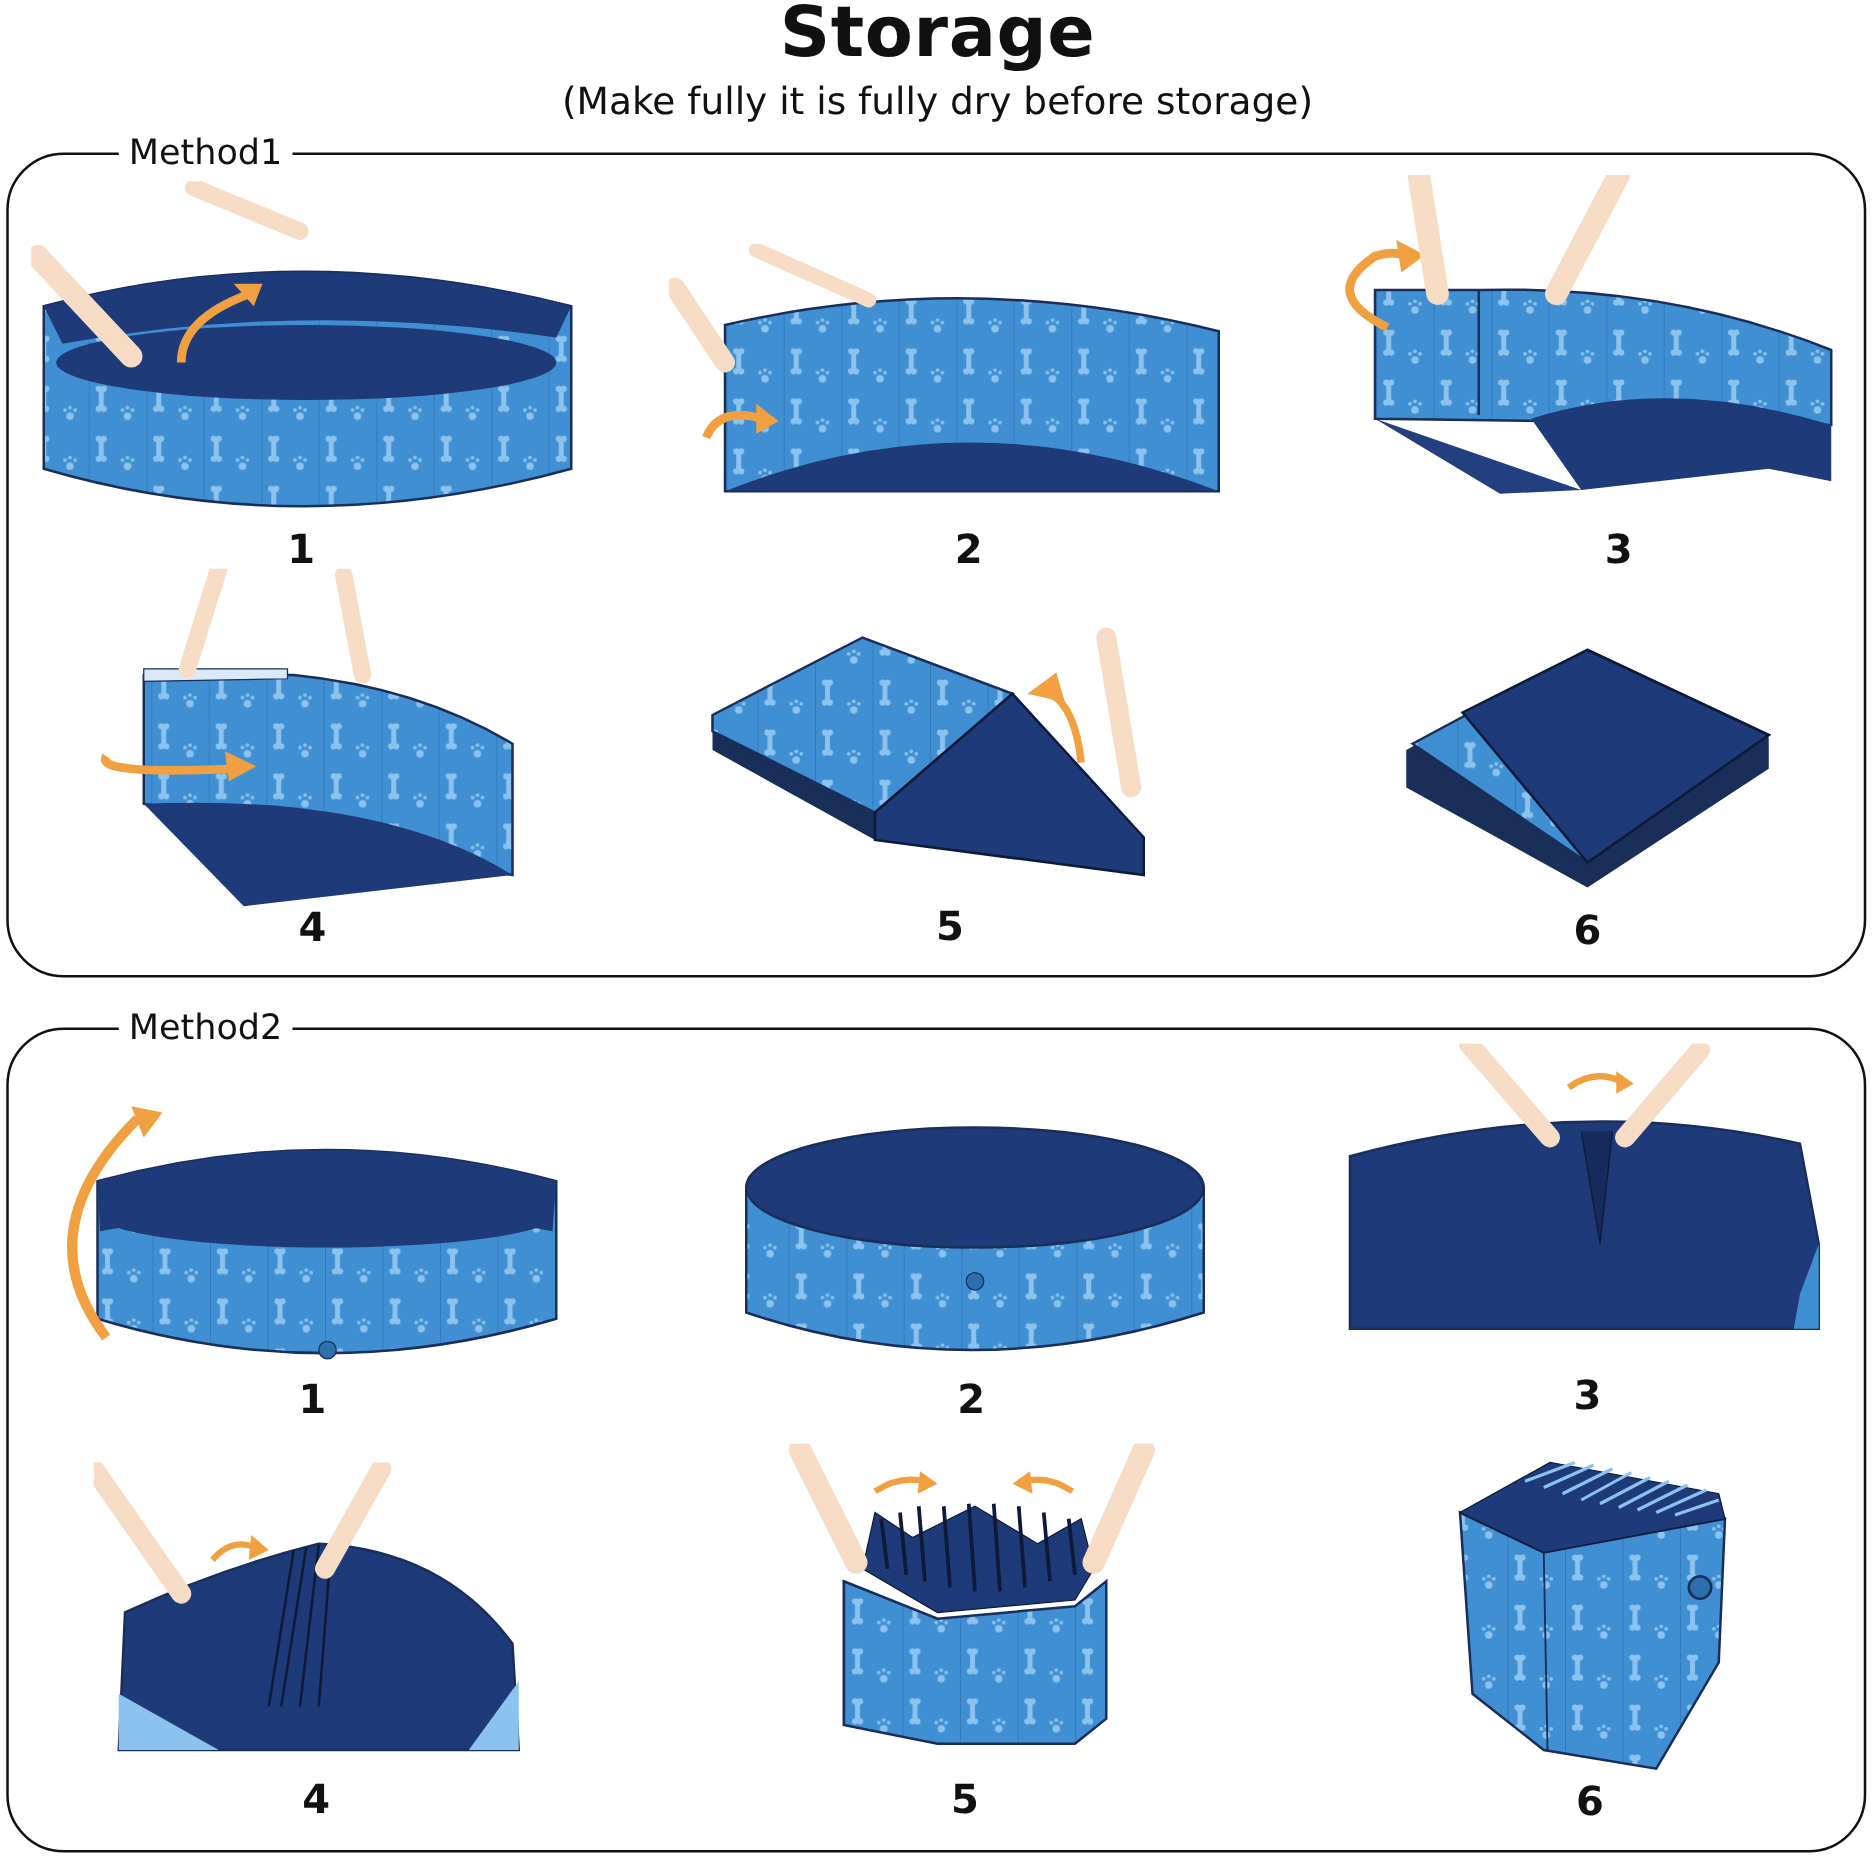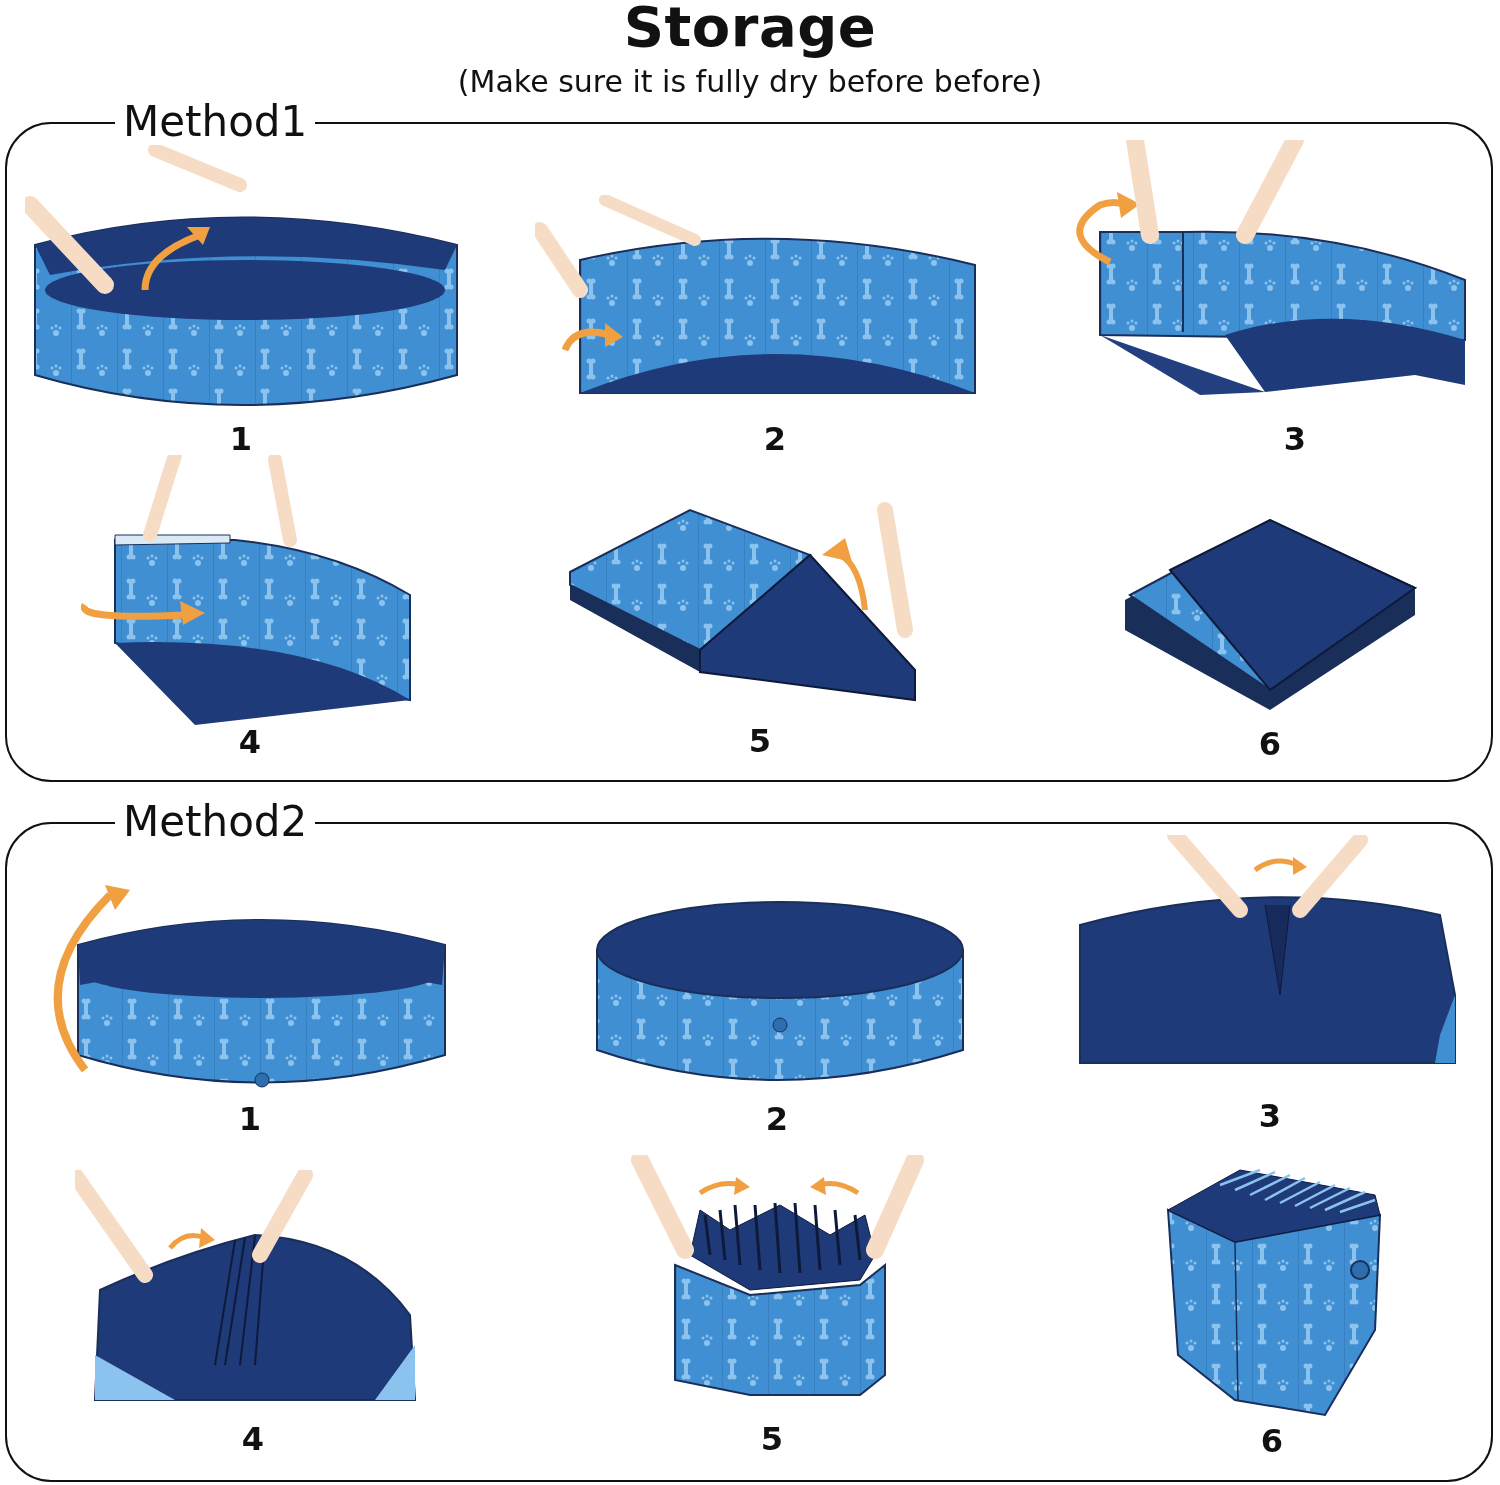--- a/index.html
+++ b/index.html
@@ -2,30 +2,30 @@
 <html><head>
 <meta charset="utf-8">
 <style>
   html,body{margin:0;padding:0;background:#fff;}
   body{width:1500px;height:1485px;position:relative;overflow:hidden;font-family:"DejaVu Sans","Liberation Sans",sans-serif;color:#111;}
   .title{position:absolute;left:0;width:1500px;top:-6px;text-align:center;font-size:56px;font-weight:bold;letter-spacing:0.5px;}
   .subtitle{position:absolute;left:0;width:1500px;top:64px;text-align:center;font-size:30px;}
   .panel{position:absolute;left:5px;width:1488px;border:2.5px solid #111;border-radius:46px;box-sizing:border-box;}
   .panel.m1{top:122px;height:660px;}
   .panel.m2{top:822px;height:660px;}
-  .panel-label{position:absolute;left:108px;top:-28px;background:#fff;padding:0 8px;font-size:42px;line-height:52px;}
+  .panel-label{position:absolute;left:88px;top:-28px;background:#fff;padding:0 8px;font-size:28px;line-height:52px;}
   .step{position:absolute;}
   .step svg{position:absolute;left:0;top:0;}
   .step-num{position:absolute;font-size:32px;font-weight:bold;width:60px;text-align:center;}
 </style>
 </head>
 <body>
 
 <div class="title">Storage</div>
-<div class="subtitle">(Make sure it is fully dry before before)</div>
+<div class="subtitle">(Make fully it is fully dry before storage)</div>
 
 <svg width="0" height="0" style="position:absolute">
   <defs>
     <pattern id="bones" width="46" height="40" patternUnits="userSpaceOnUse">
       <rect width="46" height="40" fill="#3f8fd2"></rect>
       <rect x="8" y="6" width="4" height="16" fill="#8cc3ee" rx="2"></rect>
       <circle cx="8" cy="6" r="2.5" fill="#8cc3ee"></circle>
         <circle cx="12" cy="6" r="2.5" fill="#8cc3ee"></circle>
       <circle cx="8" cy="22" r="2.5" fill="#8cc3ee"></circle>
         <circle cx="12" cy="22" r="2.5" fill="#8cc3ee"></circle>

